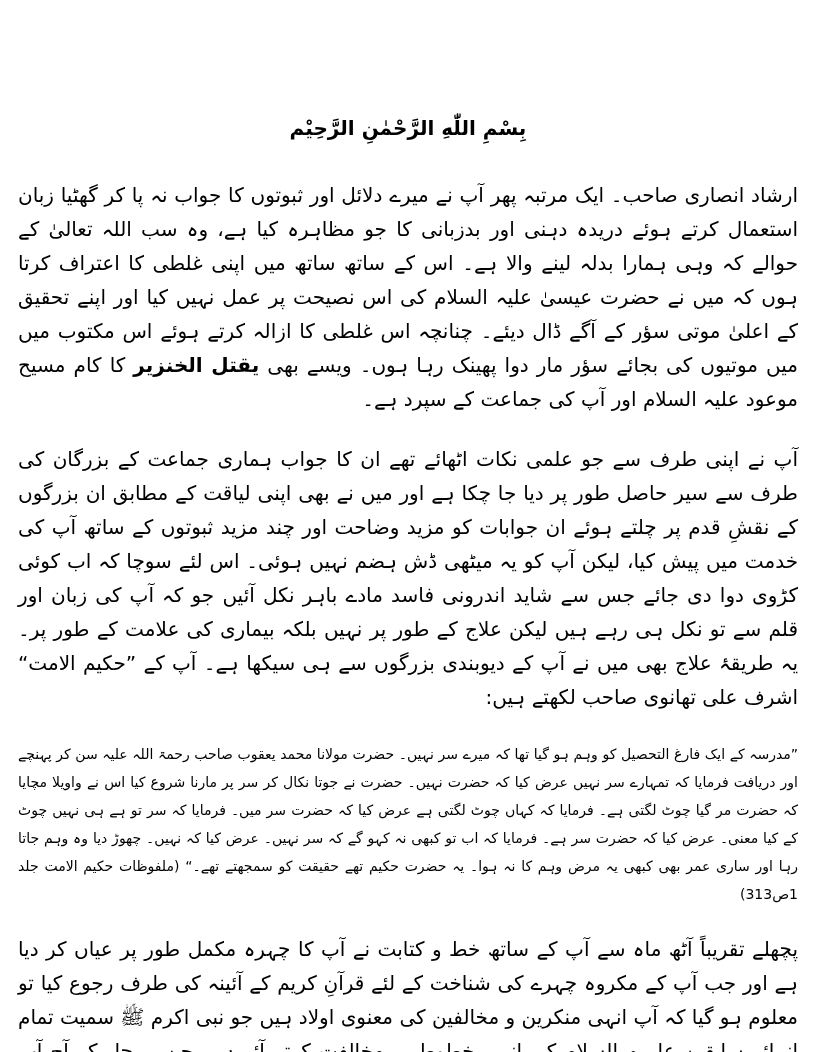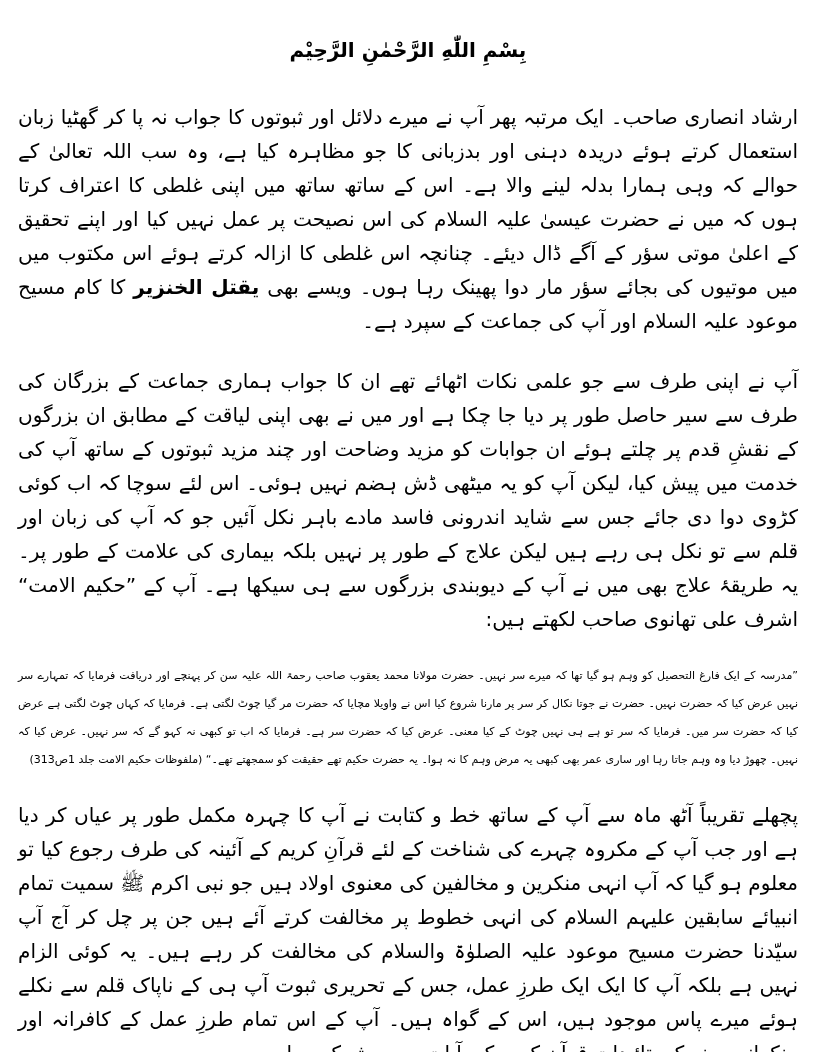--- a/index.html
+++ b/index.html
@@ -2,41 +2,41 @@
 <html lang="ur" dir="rtl"><head>
 <meta charset="utf-8">
 <style>
   html,body{margin:0;padding:0;background:#e8e8e8;}
   .page{
     position:relative;
     width:816px;height:1052px;
     margin:0 auto;
     background:#ffffff;
     box-sizing:border-box;
-    padding:38px 18px 40px 18px;
+    padding:116px 18px 40px 18px;
     direction:rtl;
     color:#000;
     font-family:"DejaVu Sans",sans-serif;
     overflow:hidden;
   }
   .bismillah{
     text-align:center;
     font-size:20px;
     font-weight:bold;
     margin:0 0 38px 0;
     letter-spacing:0.5px;
   }
   .para{
     font-size:20px;
     line-height:34px;
     text-align:justify;
     margin:0 0 26px 0;
   }
   .para.quote{
-    font-size:11px;
+    font-size:14px;
     line-height:28px;
     margin:0 0 24px 0;
   }
   .run-bold{font-weight:bold;}
 </style>
 </head>
 <body>
 
 <div class="page">
   <h1 class="bismillah">بِسْمِ اللّٰهِ الرَّحْمٰنِ الرَّحِيْم</h1>

